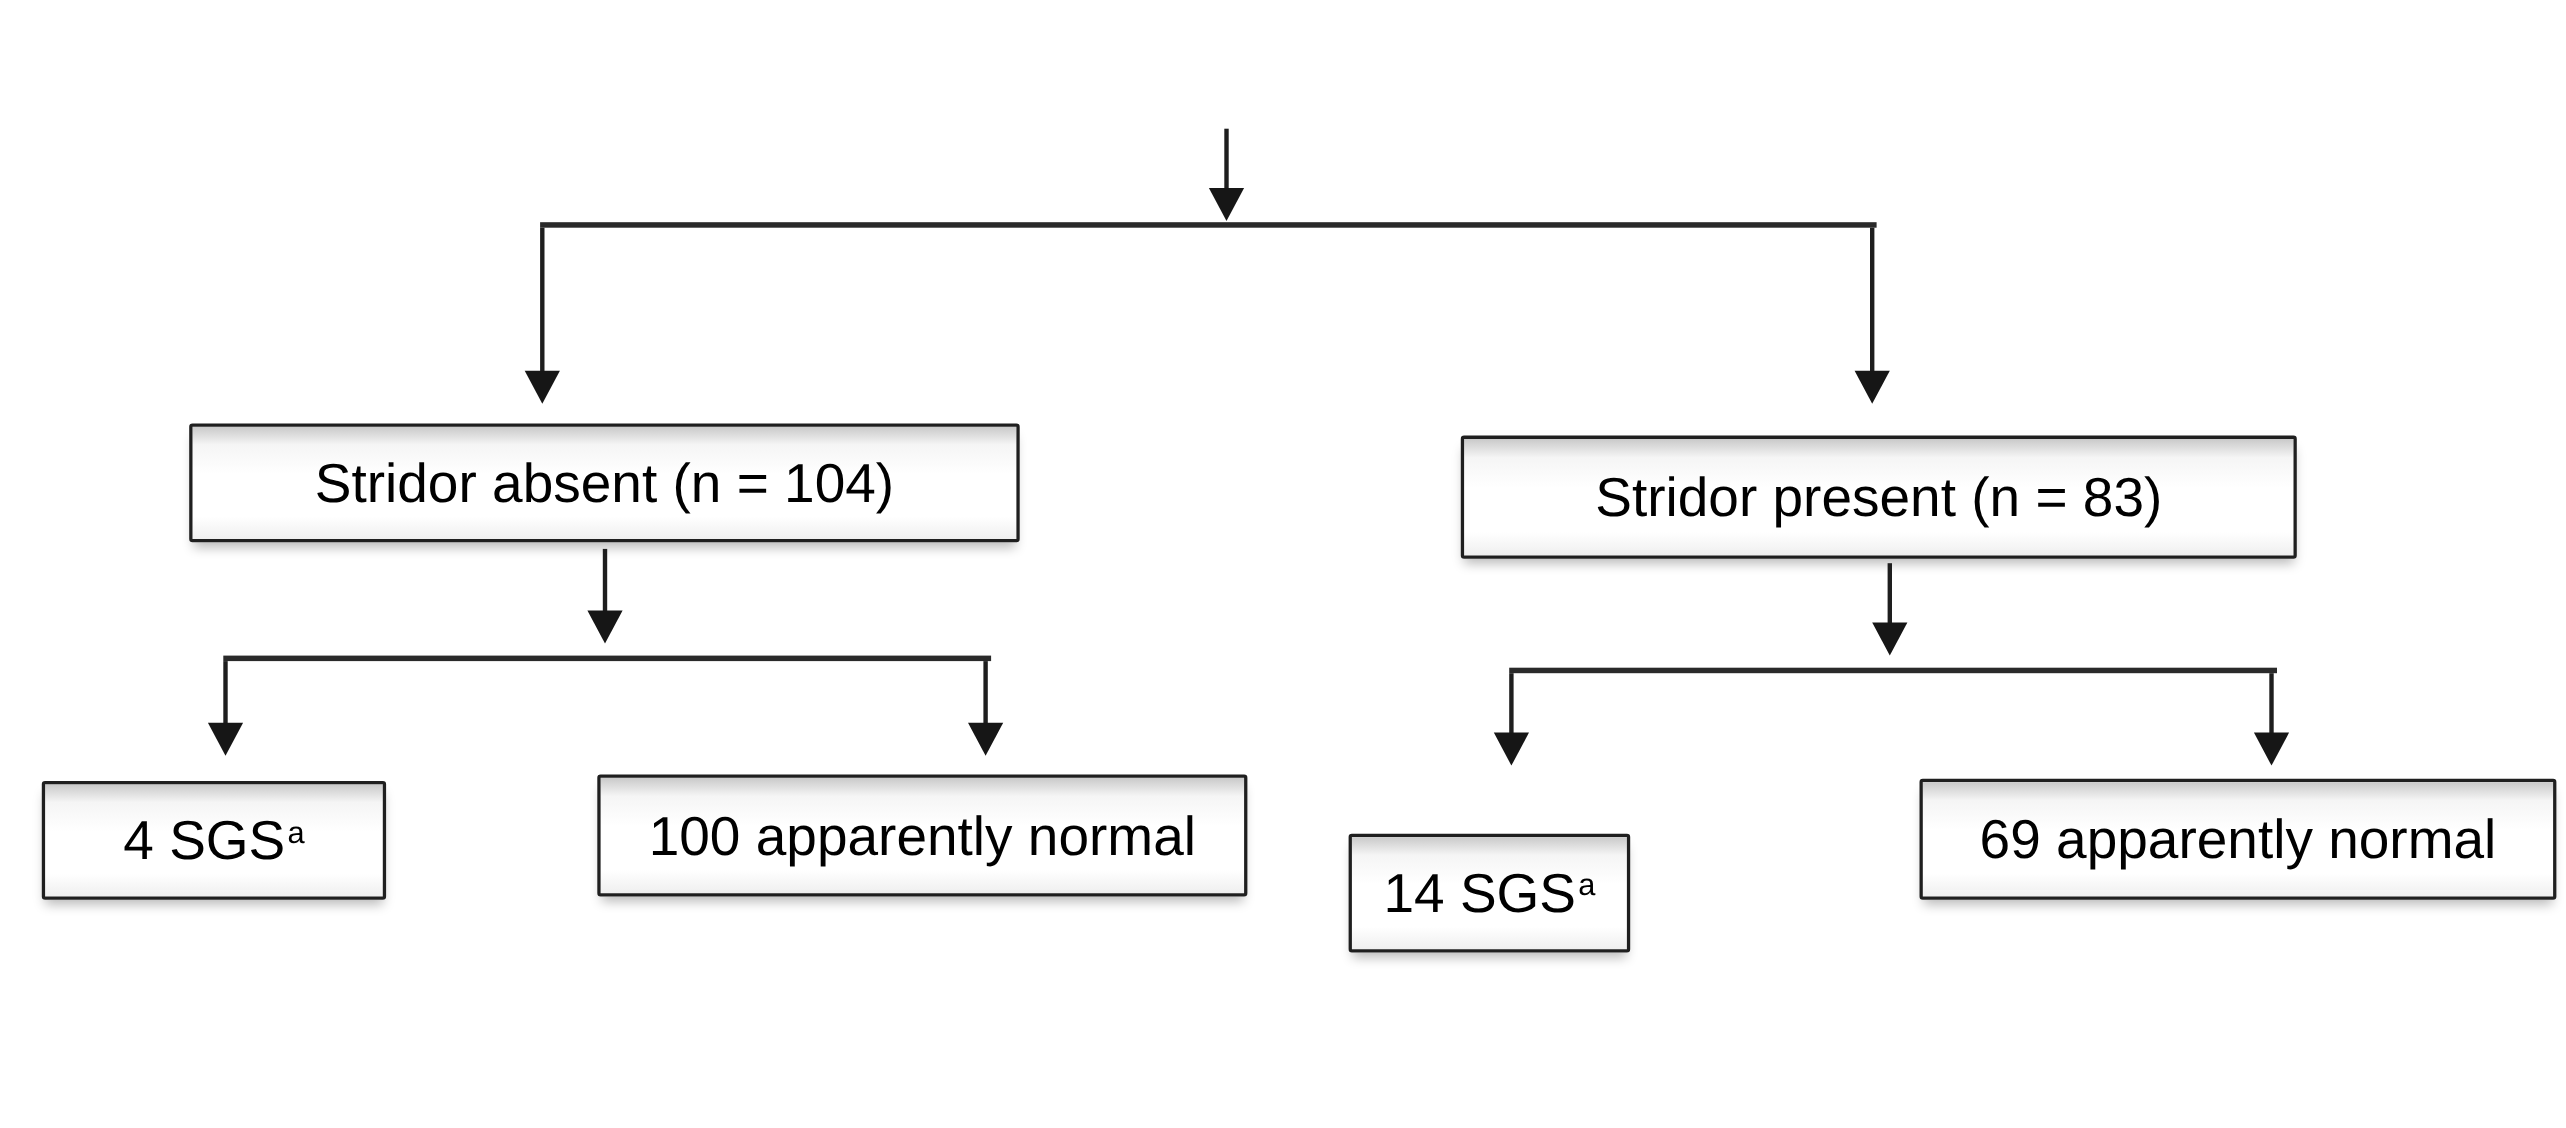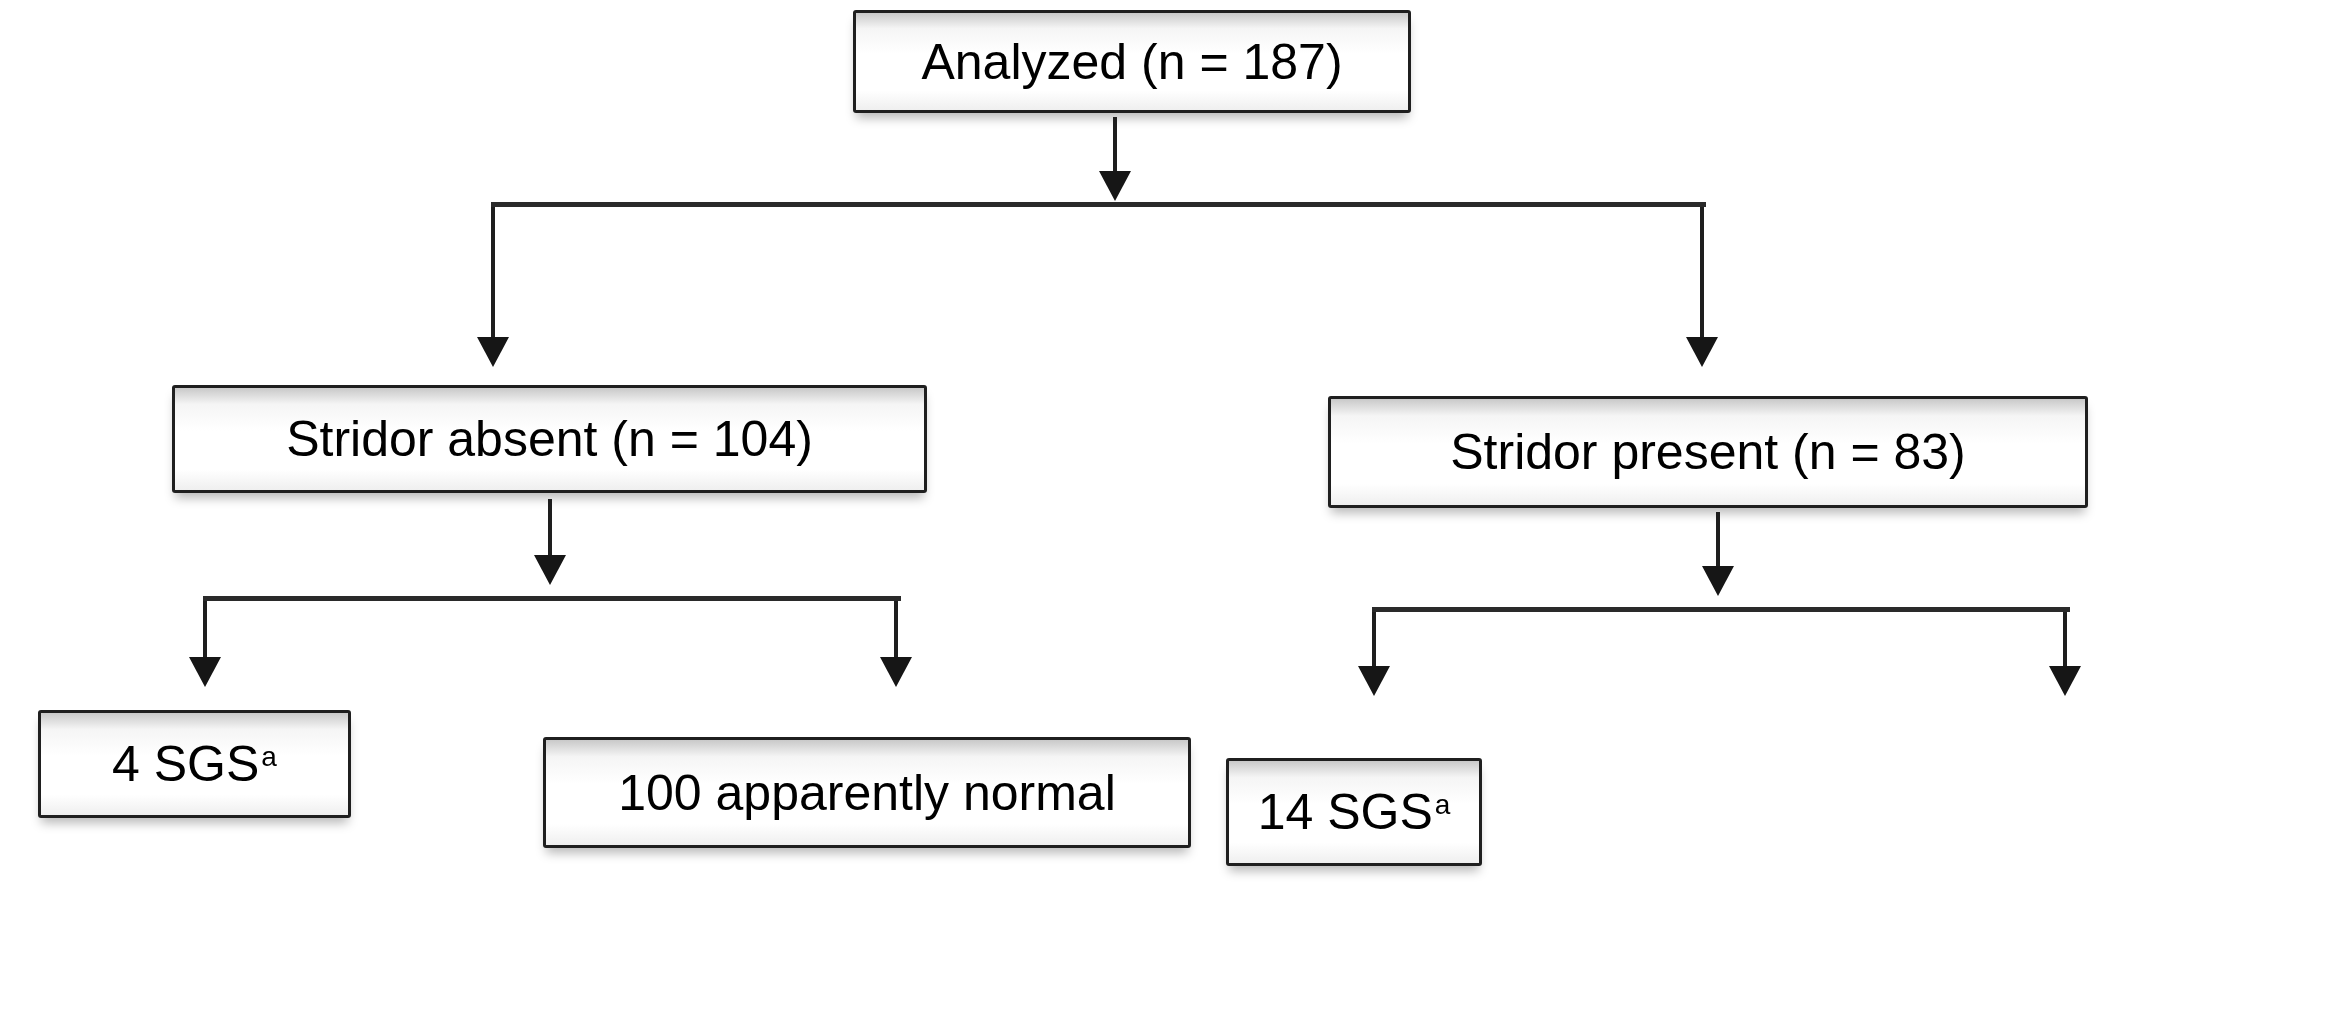--- a/index.html
+++ b/index.html
@@ -55,25 +55,20 @@
     border-left: 16px solid transparent;
     border-right: 16px solid transparent;
     border-top: 30px solid #161616;
   }
 </style>
 </head>
 <body>
 
 <div class="canvas">
 
-  <div class="node" style="left:853px; top:10px; width:558px; height:103px;">
-    <span class="lbl">
-      <span>Analyzed (n = 187)</span>
-    </span>
-  </div>
 
   <div class="vline" style="left:1113px; top:117px; height:56px;"></div>
   <div class="ah" style="left:1099px; top:171px;"></div>
   <div class="hline" style="left:491px; top:202px; width:1215px;"></div>
   <div class="vline" style="left:491px; top:207px; height:132px;"></div>
   <div class="ah" style="left:477px; top:337px;"></div>
   <div class="vline" style="left:1700px; top:207px; height:132px;"></div>
   <div class="ah" style="left:1686px; top:337px;"></div>
 
   <div class="node" style="left:172px; top:385px; width:755px; height:108px;">
@@ -101,24 +96,29 @@
   <div class="vline" style="left:1372px; top:612px; height:56px;"></div>
   <div class="ah" style="left:1358px; top:666px;"></div>
   <div class="vline" style="left:2063px; top:612px; height:56px;"></div>
   <div class="ah" style="left:2049px; top:666px;"></div>
 
   <div class="node" style="left:38px; top:700px; width:313px; height:108px;margin-top:10px;">
     <span class="lbl">
       <span>4 SGS</span><sup>a</sup>
     </span>
   </div>
-  <div class="node" style="left:543px; top:737px; width:648px; height:111px;justify-content:center;">
+  <div class="node" style="left:543px; top:704px; width:591px; height:111px;justify-content:center;">
     <span class="lbl">
       <span>100 apparently normal</span>
     </span>
   </div>
   <div class="node" style="left:1226px; top:710px; width:256px; height:108px;margin-top:48px;">
     <span class="lbl">
       <span>14 SGS</span><sup>a</sup>
     </span>
   </div>
+  <div class="node" style="left:1745px; top:708px; width:579px; height:110px;">
+    <span class="lbl">
+      <span>69 apparently normal</span>
+    </span>
+  </div>
 
 </div>
 
 </body></html>

